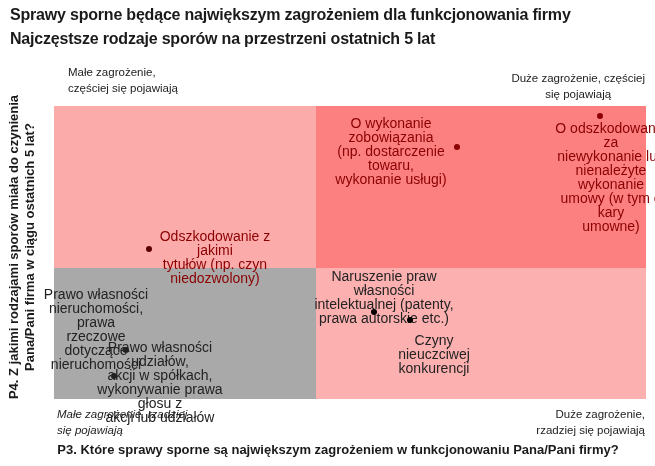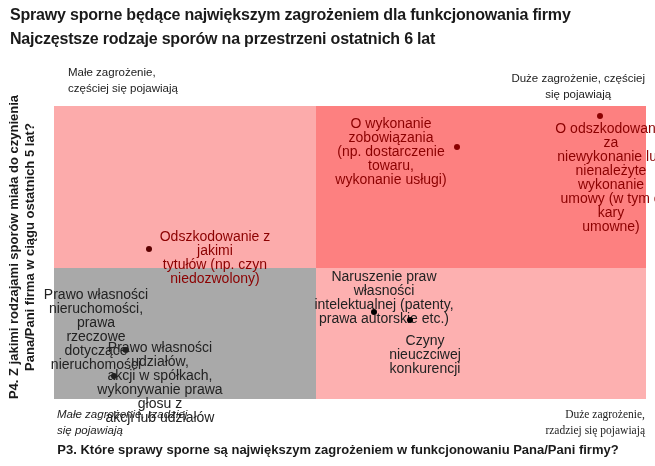--- a/index.html
+++ b/index.html
@@ -15,21 +15,21 @@
   #q-br { left:316px; top:268px; width:330px; height:131px; background:#fdb0b0; }
   .ylabel { position:absolute; left:0; top:0; width:330px; transform-origin:0 0; transform:translate(6px, 412px) rotate(-90deg); text-align:center; font-weight:bold; font-size:13px; line-height:16px; color:#1a1a1a; }
   .xlabel { position:absolute; left:0; width:655px; top:442px; text-align:center; font-weight:bold; font-size:13px; color:#1a1a1a; padding-left:21px; box-sizing:border-box; }
   .dot { position:absolute; width:6px; height:6px; border-radius:50%; margin-left:-3px; margin-top:-3px; }
   .lbl { position:absolute; font-size:14px; line-height:14px; text-align:center; white-space:pre-line; }
 </style>
 </head>
 <body>
 
 <div id="t1" class="title">Sprawy sporne będące największym zagrożeniem dla funkcjonowania firmy</div>
-<div id="t2" class="title">Najczęstsze rodzaje sporów na przestrzeni ostatnich 6 lat</div>
+<div id="t2" class="title">Najczęstsze rodzaje sporów na przestrzeni ostatnich 5 lat</div>
 
 <div class="corner" style="left:68px; top:64px; white-space:pre-line;">Małe zagrożenie,
 częściej się pojawiają</div>
 <div class="corner" style="right:10px; top:70px; text-align:center; white-space:pre-line;">Duże zagrożenie, częściej
 się pojawiają</div>
 
 <div id="q-tl" class="quad"></div>
 <div id="q-tr" class="quad"></div>
 <div id="q-bl" class="quad"></div>
 <div id="q-br" class="quad"></div>
@@ -57,23 +57,23 @@
     <div class="dot" style="left: 114px; top: 376px; background: rgb(34, 34, 34);"></div>
     <div class="lbl" style="left: 85px; top: 340px; width: 150px; color: rgb(34, 34, 34);">Prawo własności udziałów,
 akcji w spółkach,
 wykonywanie prawa głosu z
 akcji lub udziałów</div>
     <div class="dot" style="left: 374px; top: 312px; background: rgb(0, 0, 0);"></div>
     <div class="lbl" style="left: 314px; top: 269px; width: 140px; color: rgb(34, 34, 34); text-align: center;">Naruszenie praw własności
 intelektualnej (patenty,
 prawa autorskie etc.)</div>
     <div class="dot" style="left: 410px; top: 320px; background: rgb(0, 0, 0);"></div>
-    <div class="lbl" style="left: 370px; top: 333px; width: 110px; color: rgb(34, 34, 34);">Czyny nieuczciwej
+    <div class="lbl" style="left: 379px; top: 333px; width: 110px; color: rgb(34, 34, 34);">Czyny nieuczciwej
 konkurencji</div>
   </div>
 
 <div class="corner" style="left:57px; top:406px; white-space:pre-line;font-style:italic;">Małe zagrożenie, rzadziej
 się pojawiają</div>
-<div class="corner" style="right:10px; top:406px; text-align:right; white-space:pre-line;font-family:Liberation Serif, serif;">Duże zagrożenie,
+<div class="corner" style="right:10px; top:406px; text-align:right; white-space:pre-line;">Duże zagrożenie,
 rzadziej się pojawiają</div>
 
 <div class="ylabel">P4. Z jakimi rodzajami sporów miała do czynienia Pana/Pani firma w ciągu ostatnich 5 lat?</div>
 <div class="xlabel">P3. Które sprawy sporne są największym zagrożeniem w funkcjonowaniu Pana/Pani firmy?</div>
 
 </body></html>

